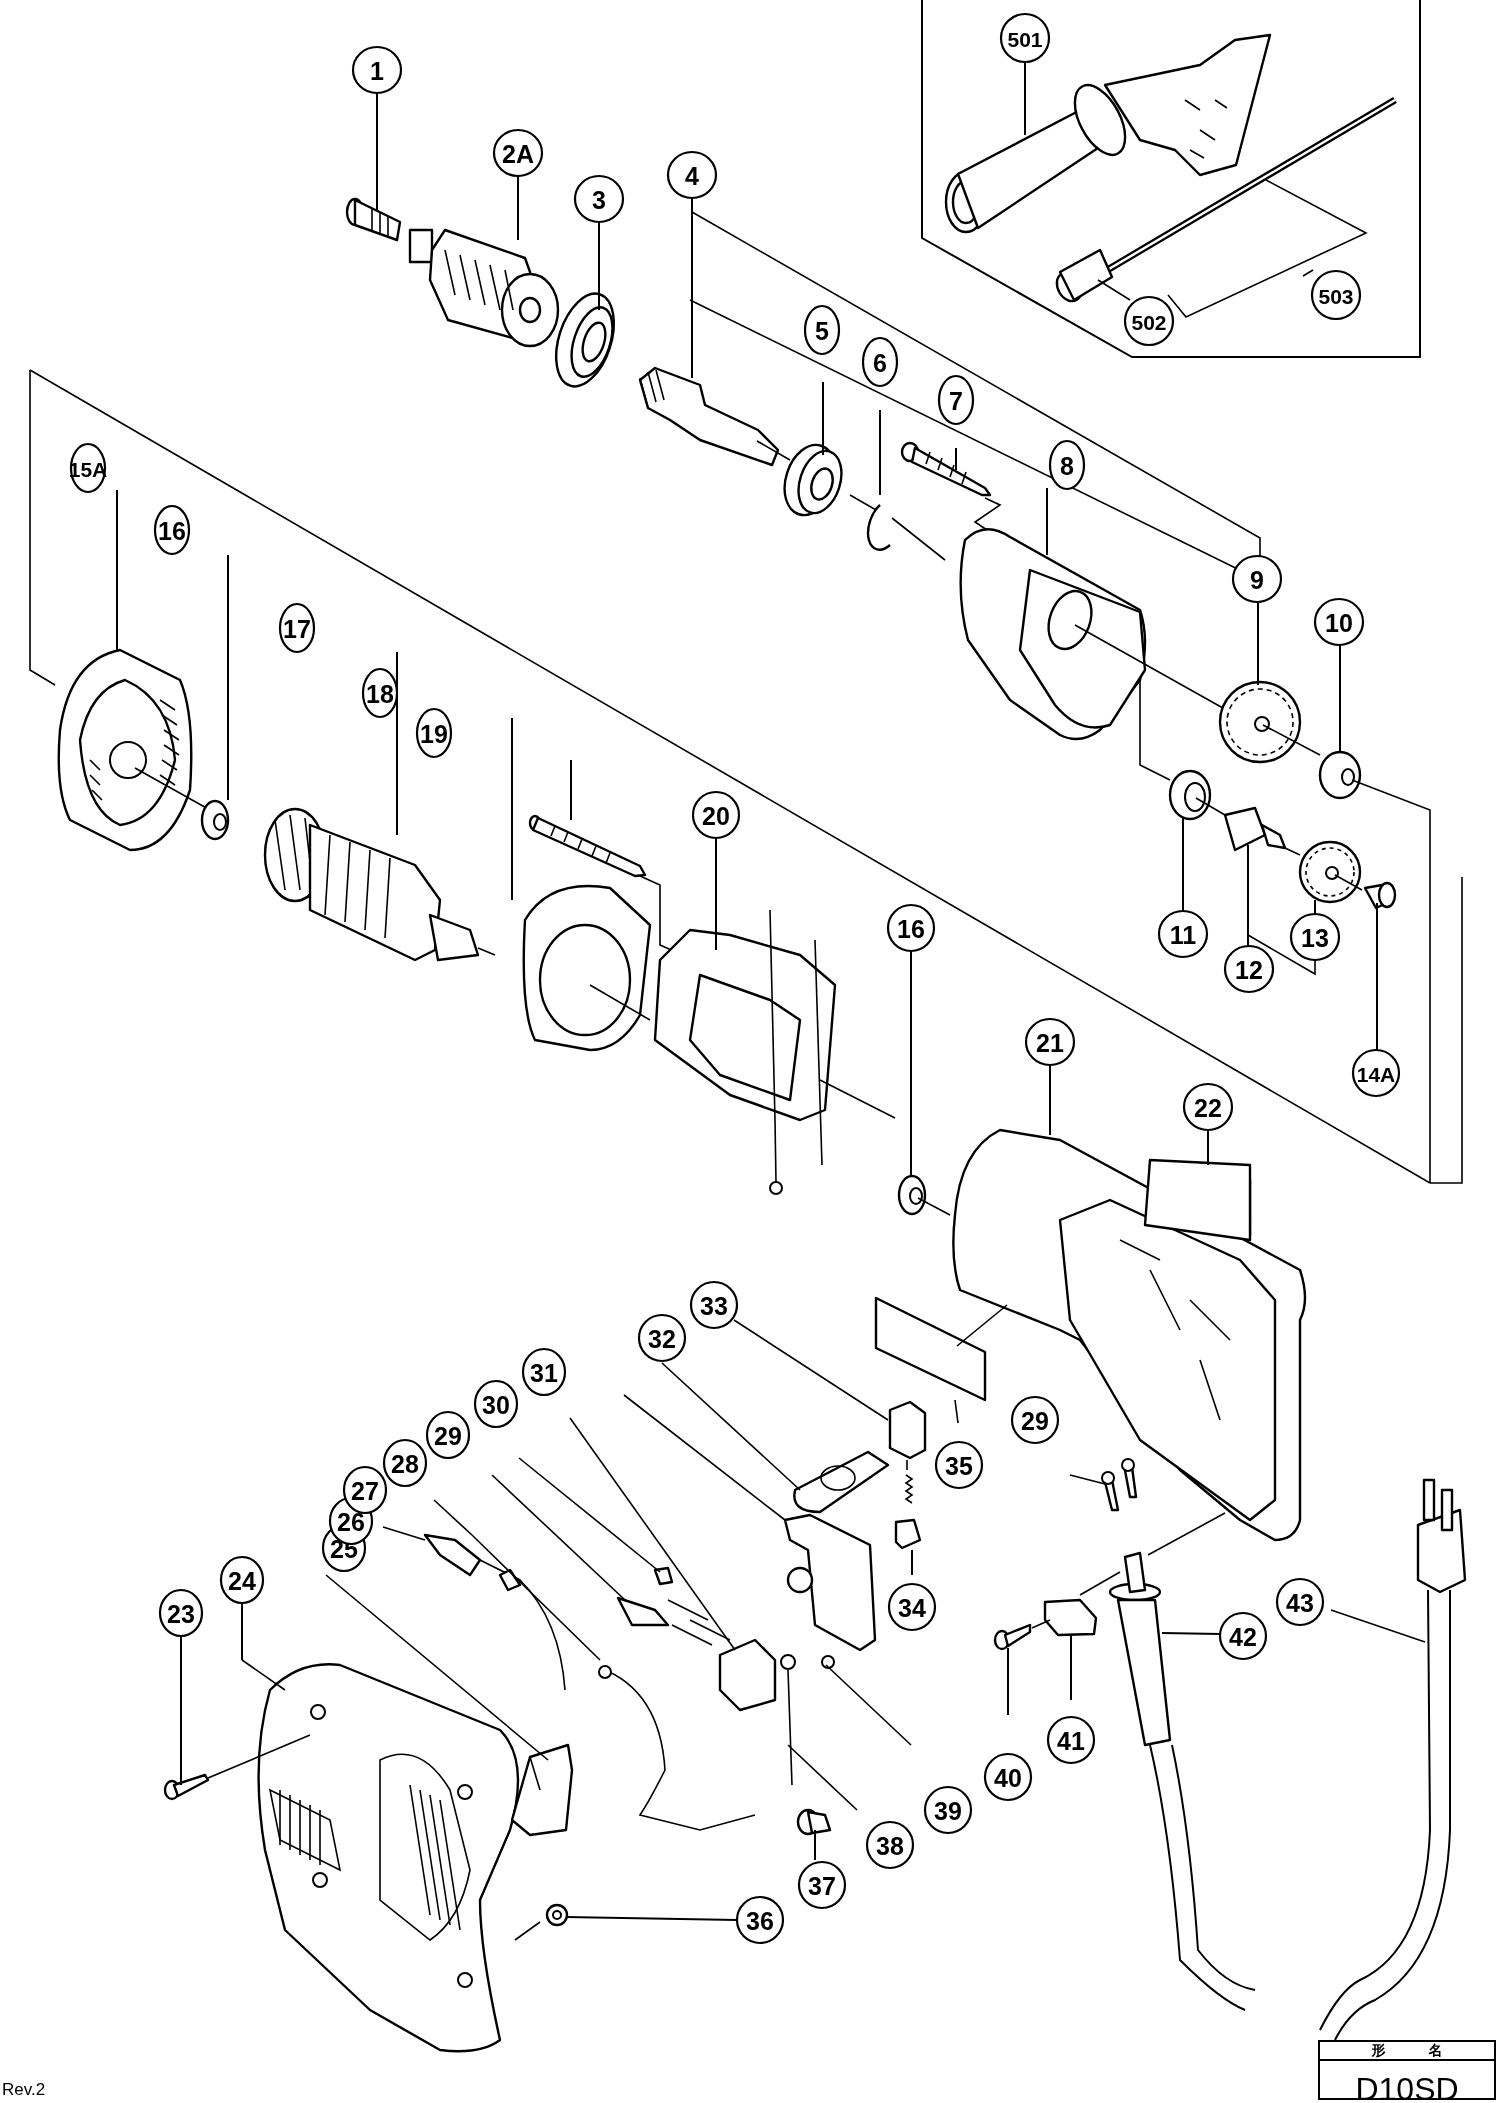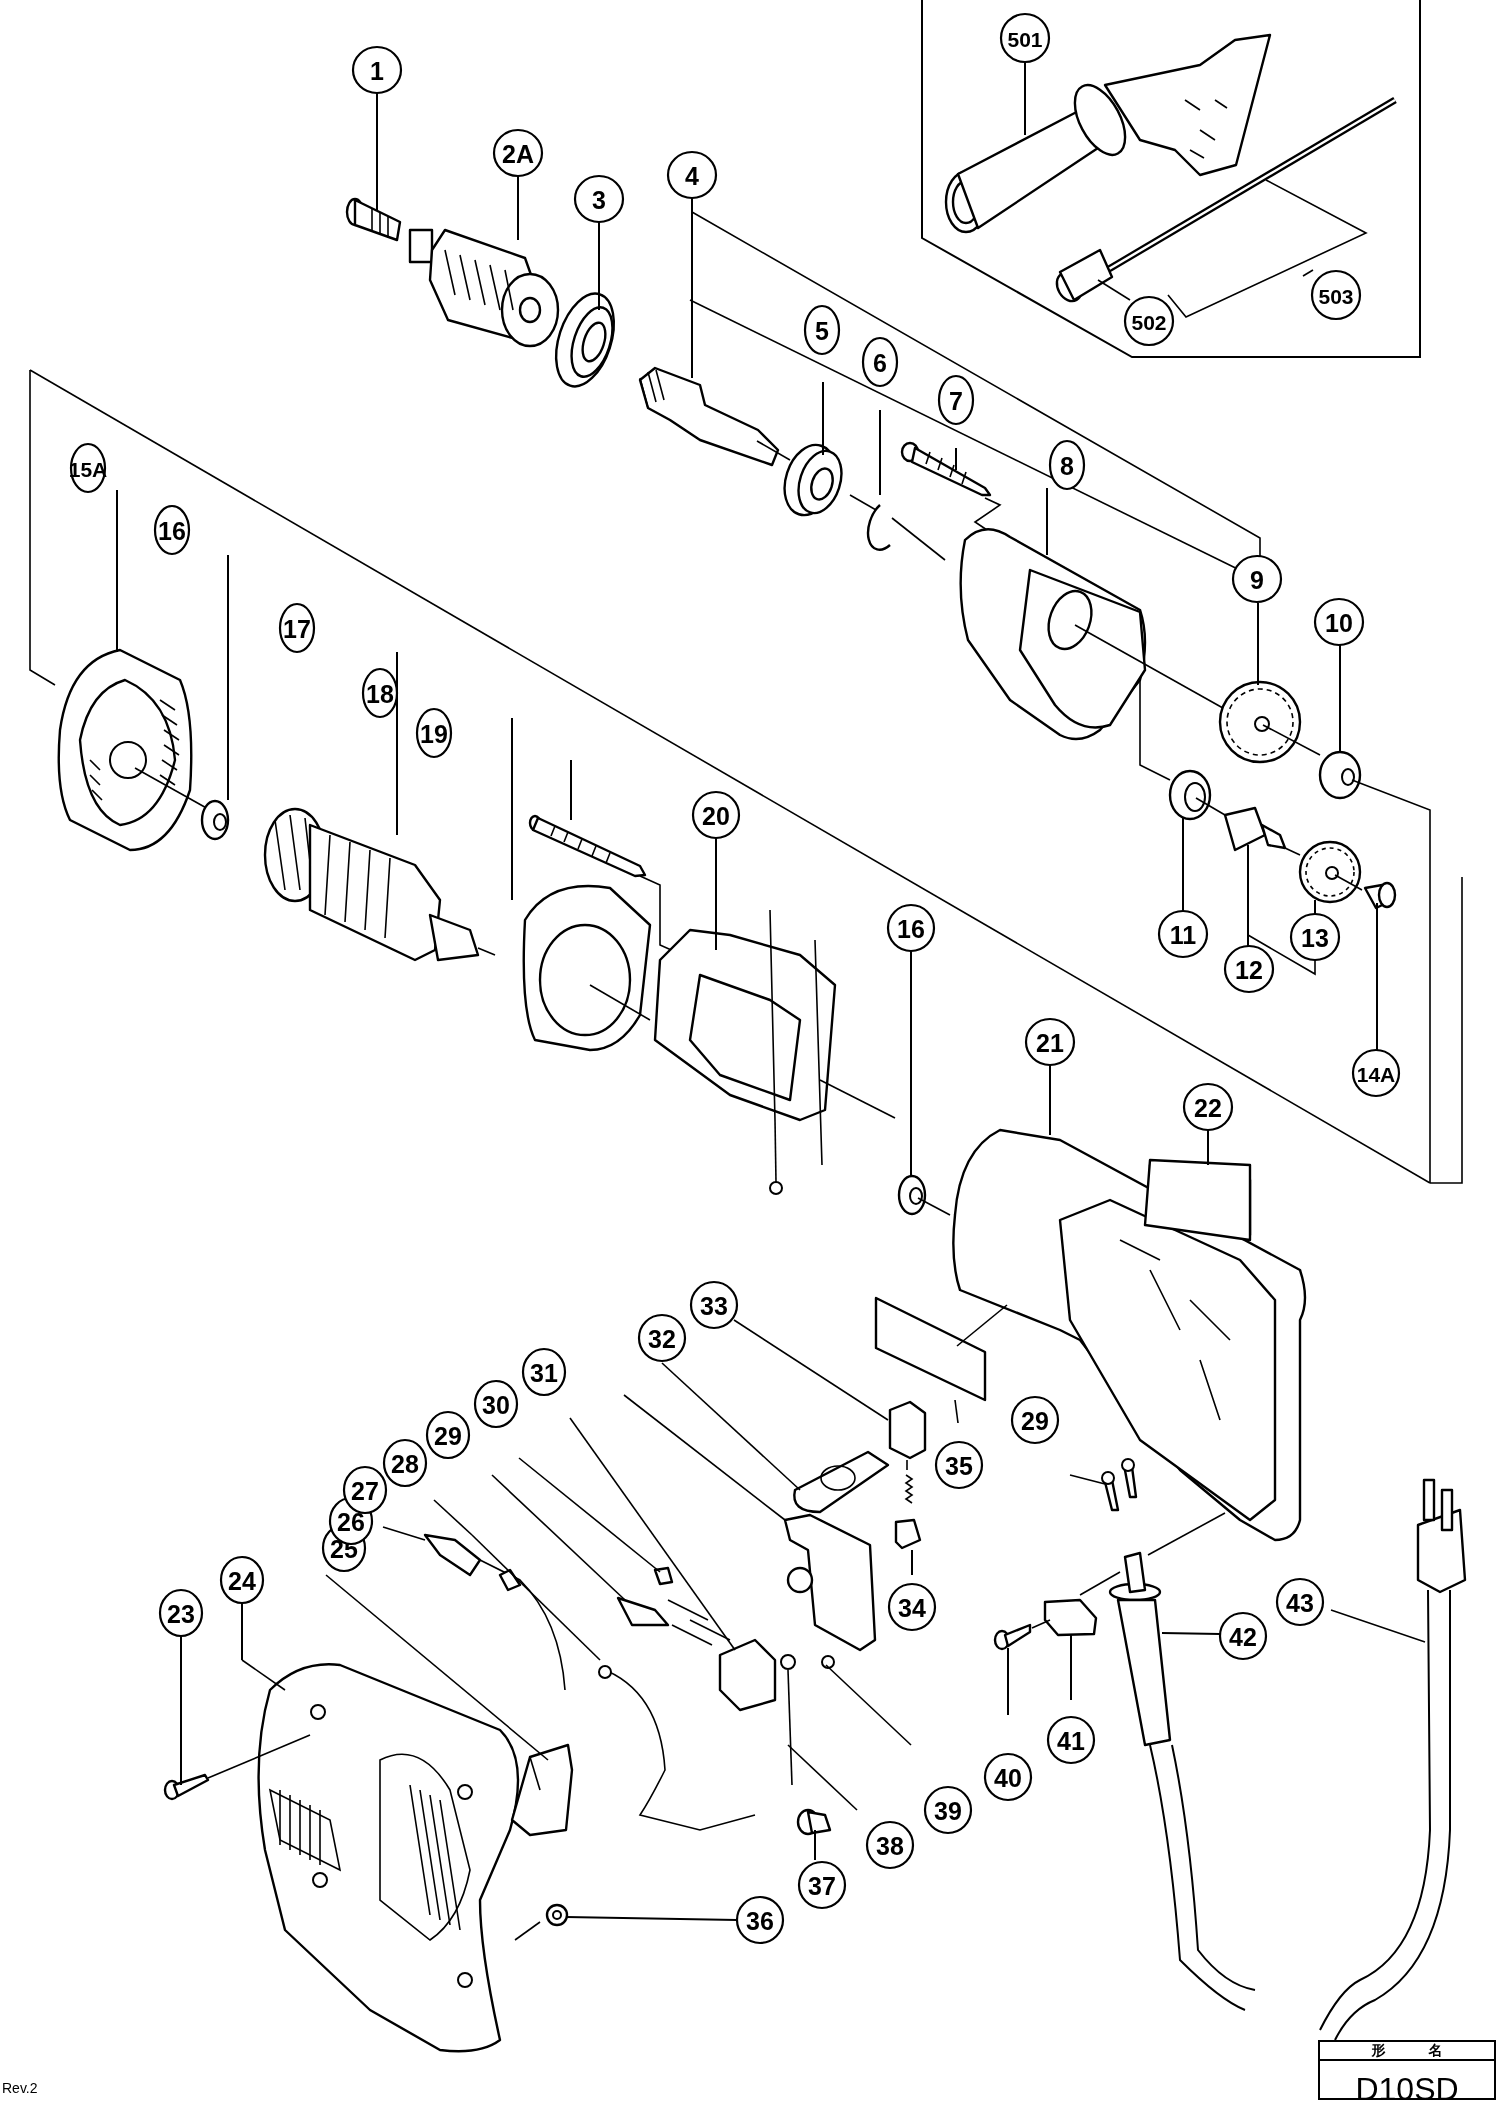--- a/index.html
+++ b/index.html
@@ -8,21 +8,21 @@
   .ln{stroke:#000;stroke-width:2;fill:none;}
   .thin{stroke:#000;stroke-width:1.6;fill:none;}
   .part{stroke:#000;stroke-width:2.4;fill:#fff;stroke-linejoin:round;}
   .partf{stroke:#000;stroke-width:2;fill:#fff;}
   .callout-circle{fill:#fff;stroke:#000;stroke-width:2.2;}
   .callout-text{font-family:"Liberation Sans",sans-serif;font-weight:bold;font-size:25px;fill:#000;text-anchor:middle;dominant-baseline:central;}
   .callout-text.small{font-size:21px;}
   #model-box{position:absolute;left:1318px;top:2040px;width:178px;height:60px;border:2px solid #000;box-sizing:border-box;background:#fff;}
   #model-head{height:17px;border-bottom:2px solid #000;display:flex;justify-content:space-around;align-items:center;font-size:14px;font-weight:bold;padding:0 30px;}
   #model-name{height:57px;display:flex;align-items:center;justify-content:center;font-size:32px;}
-  #revision{position:absolute;left:2px;top:2080px;font-size:14px;}
+  #revision{position:absolute;left:2px;top:2080px;font-size:17px;}
 </style>
 </head>
 <body>
 
 <svg id="diagram" viewBox="0 0 1500 2103" xmlns="http://www.w3.org/2000/svg">
 
   <g>
     <polyline class="ln" points="922,0 922,238 1132,357 1420,357 1420,0"></polyline>
     <g>
       <ellipse class="part" cx="966" cy="202" rx="20" ry="30"></ellipse>

